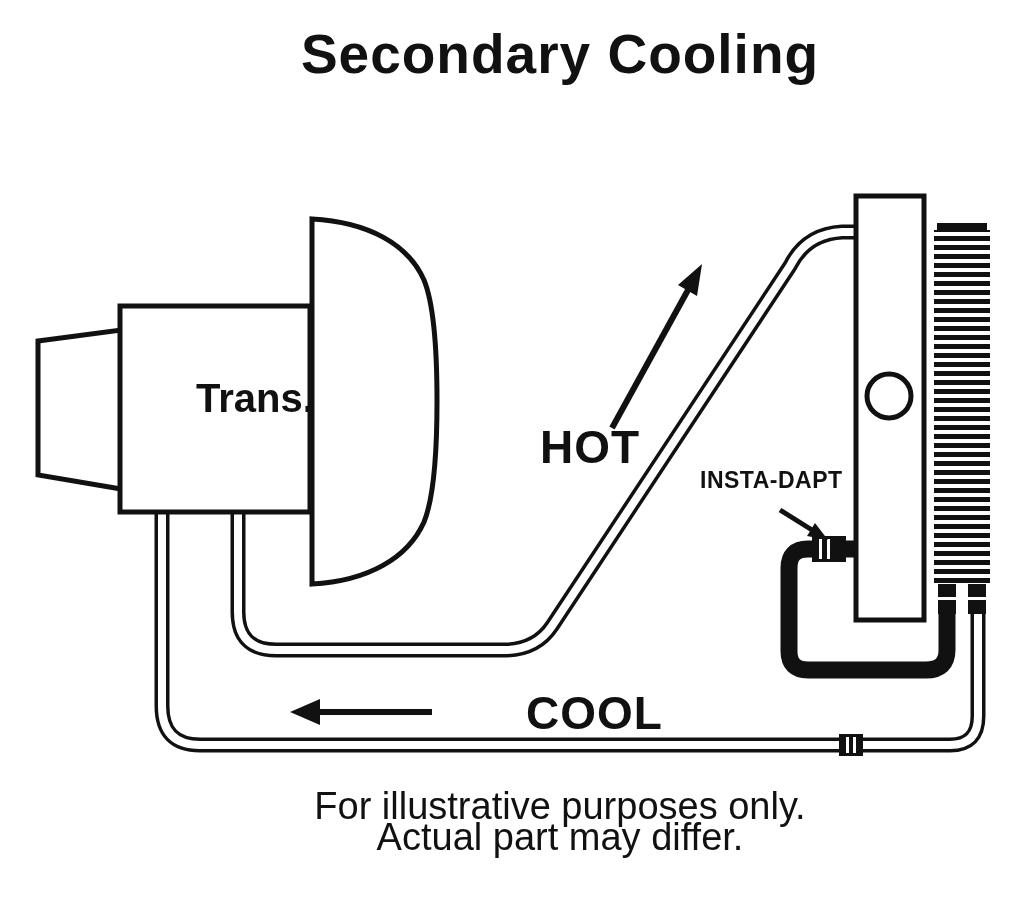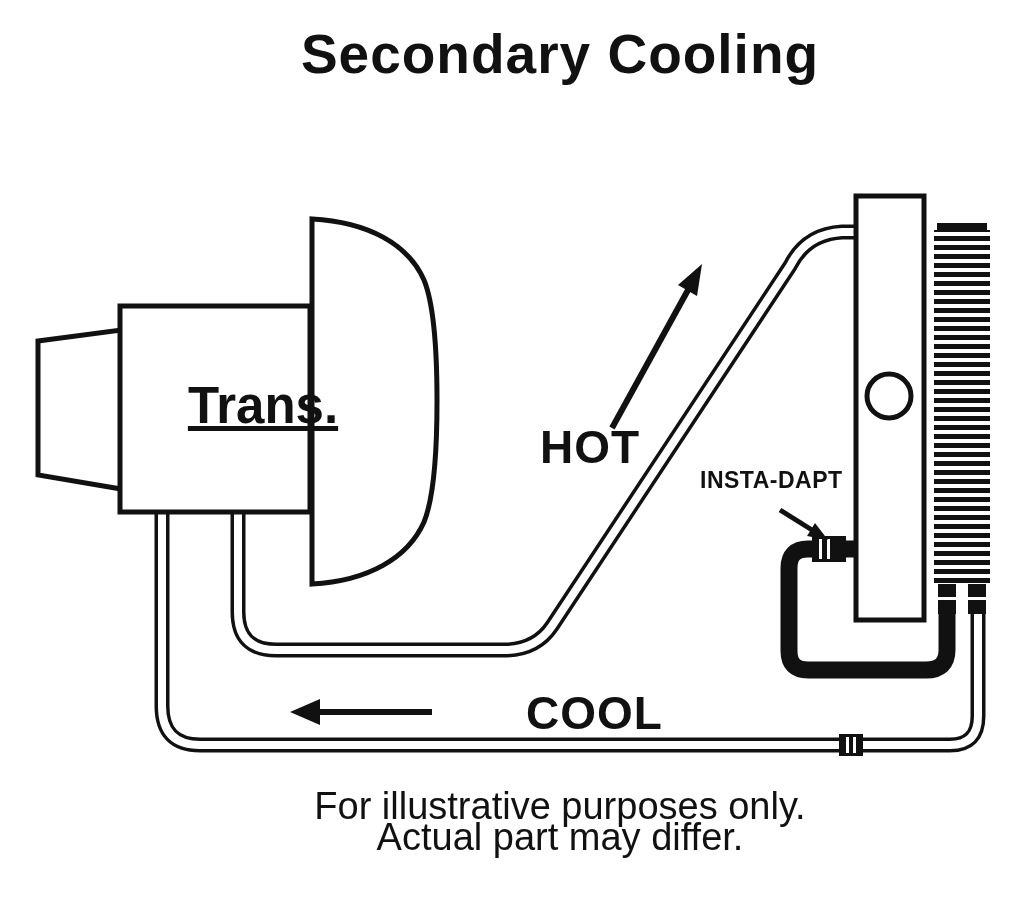--- a/index.html
+++ b/index.html
@@ -7,21 +7,21 @@
     position:relative;
     width:1024px;height:907px;
     background:#ffffff;
     font-family:"Liberation Sans", sans-serif;
     color:#111111;
     overflow:hidden;
   }
   .label{position:absolute;white-space:nowrap;padding-left:48px;}
   .title{top:22px;left:0;width:100%;text-align:center;font-size:55px;font-weight:bold;letter-spacing:1px;}
   .subtitle{top:88px;left:0;width:100%;text-align:center;font-size:39px;font-weight:bold;}
-  .lbl-trans{top:376px;left:120px;width:190px;text-align:center;font-size:51px;font-weight:bold;text-decoration:underline;}
+  .lbl-trans{top:376px;left:112px;width:190px;text-align:center;font-size:40px;font-weight:bold;}
   .lbl-hot{top:420px;left:492px;font-size:46px;font-weight:bold;letter-spacing:1px;}
   .lbl-instadapt{top:467px;left:652px;font-size:23px;font-weight:bold;letter-spacing:0.5px;}
   .lbl-cool{top:686px;left:478px;font-size:46px;font-weight:bold;letter-spacing:1px;}
   .footer1{top:785px;left:0;width:100%;text-align:center;font-size:38px;font-weight:400;}
   .footer2{top:816px;left:0;width:100%;text-align:center;font-size:38px;font-weight:400;}
   svg{position:absolute;top:0;left:0;}
 </style>
 </head>
 <body>
 

